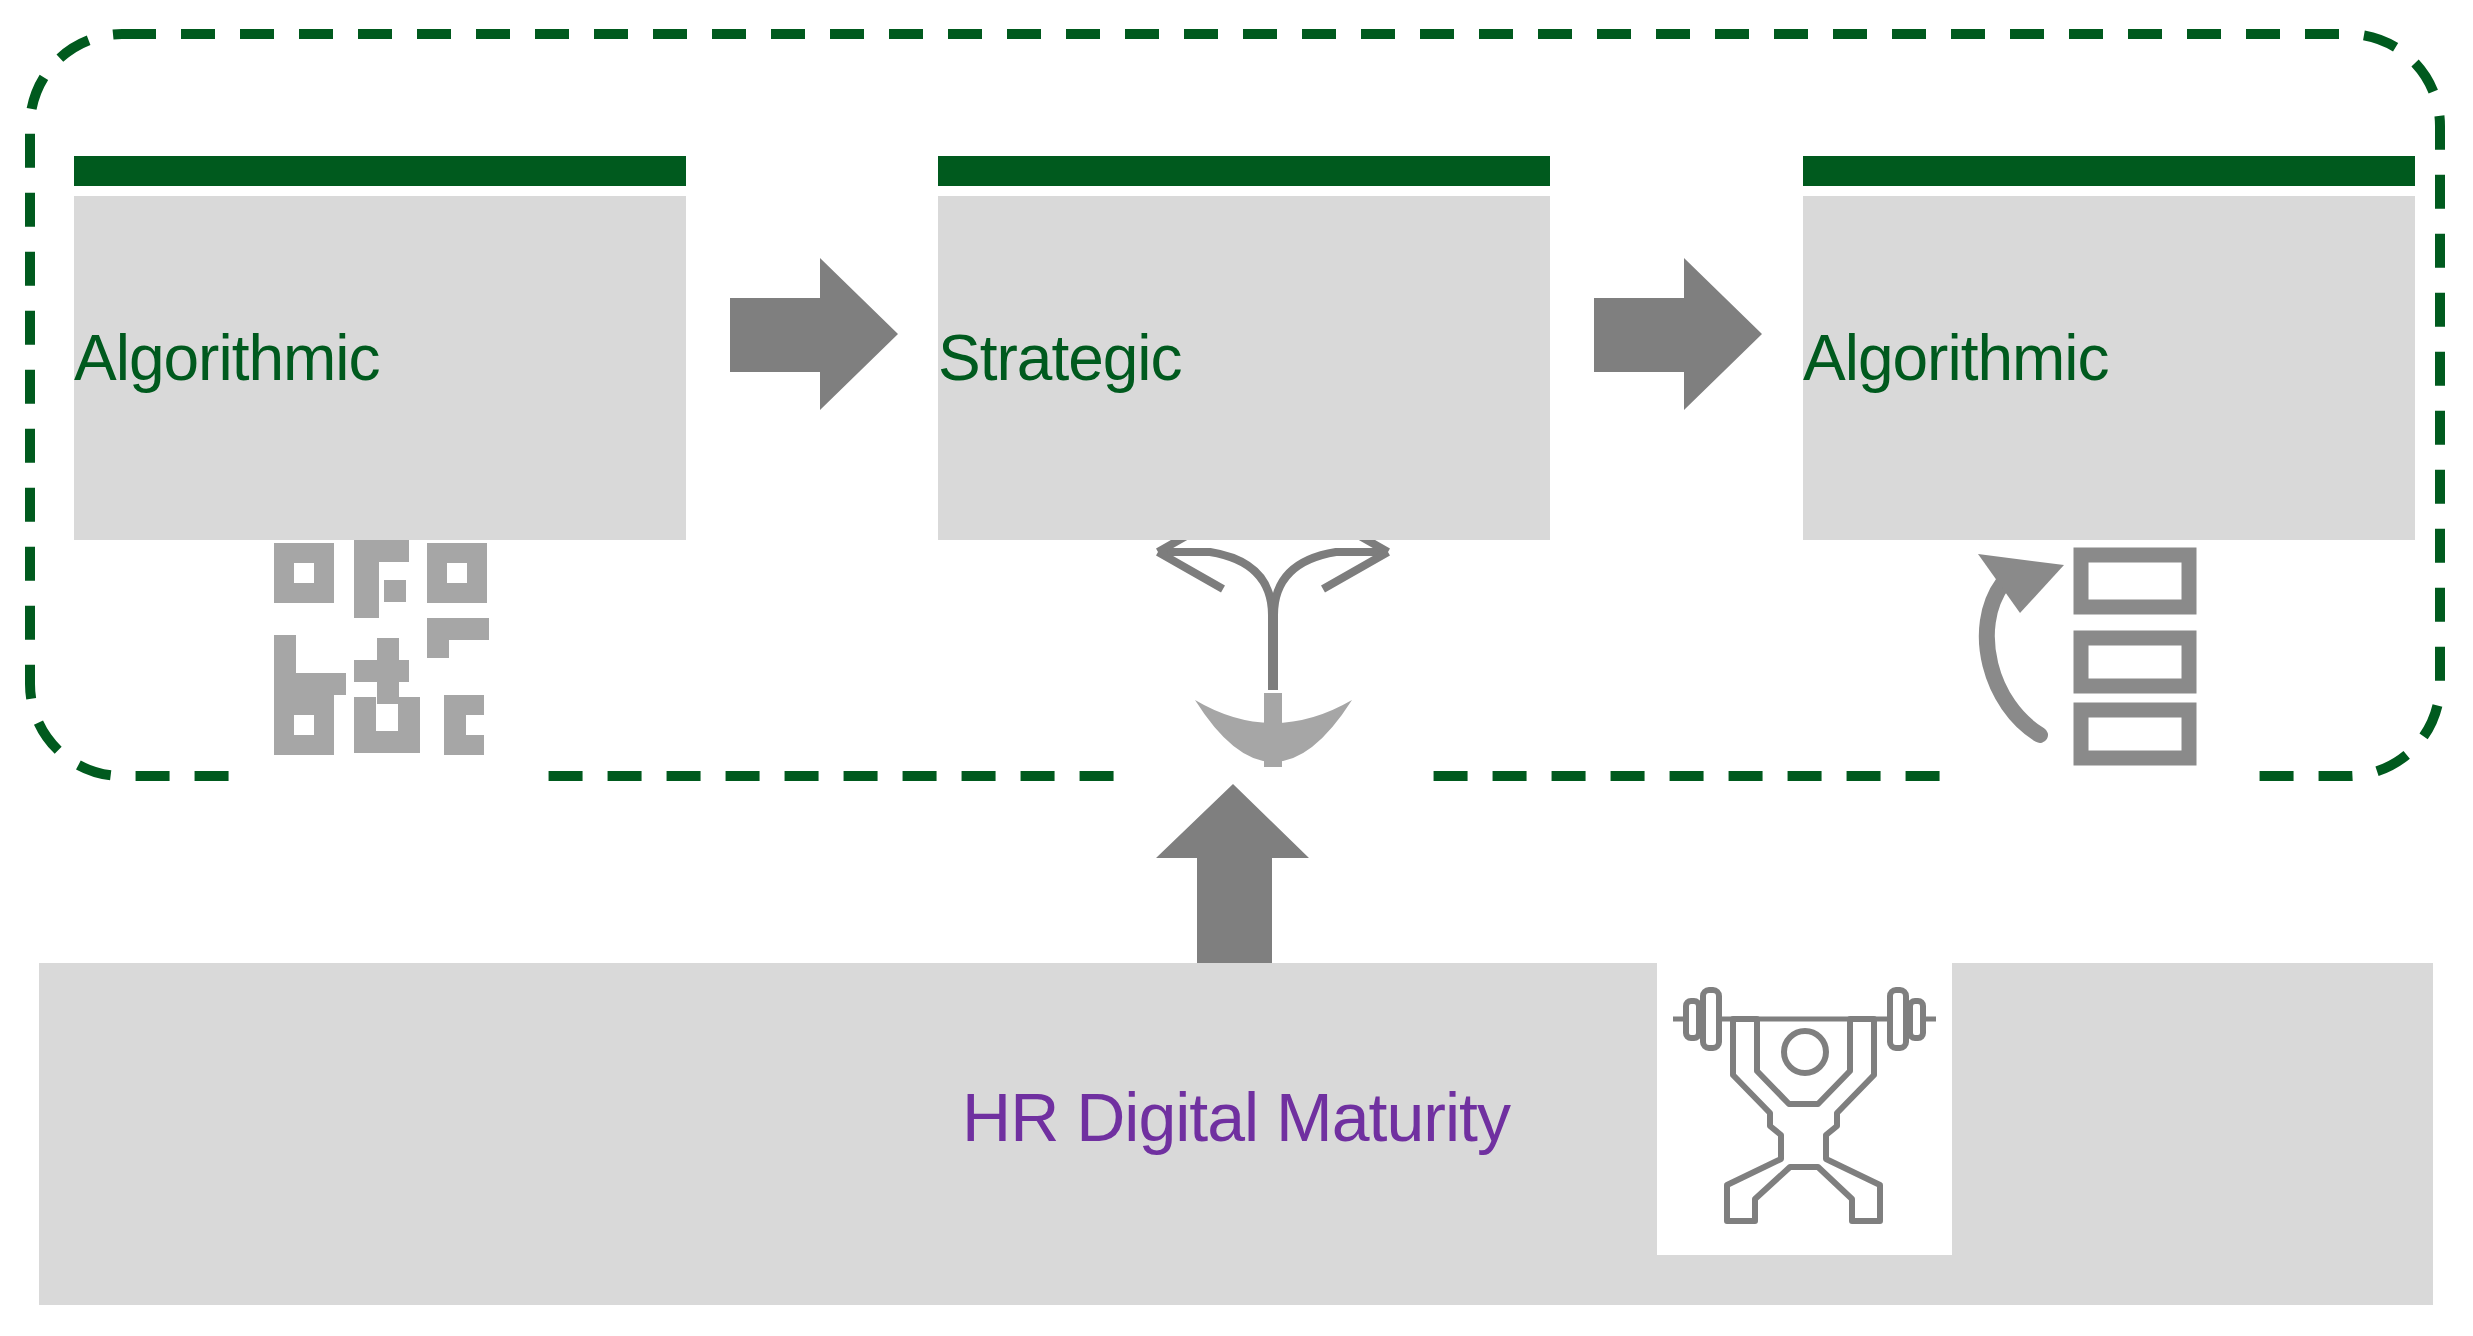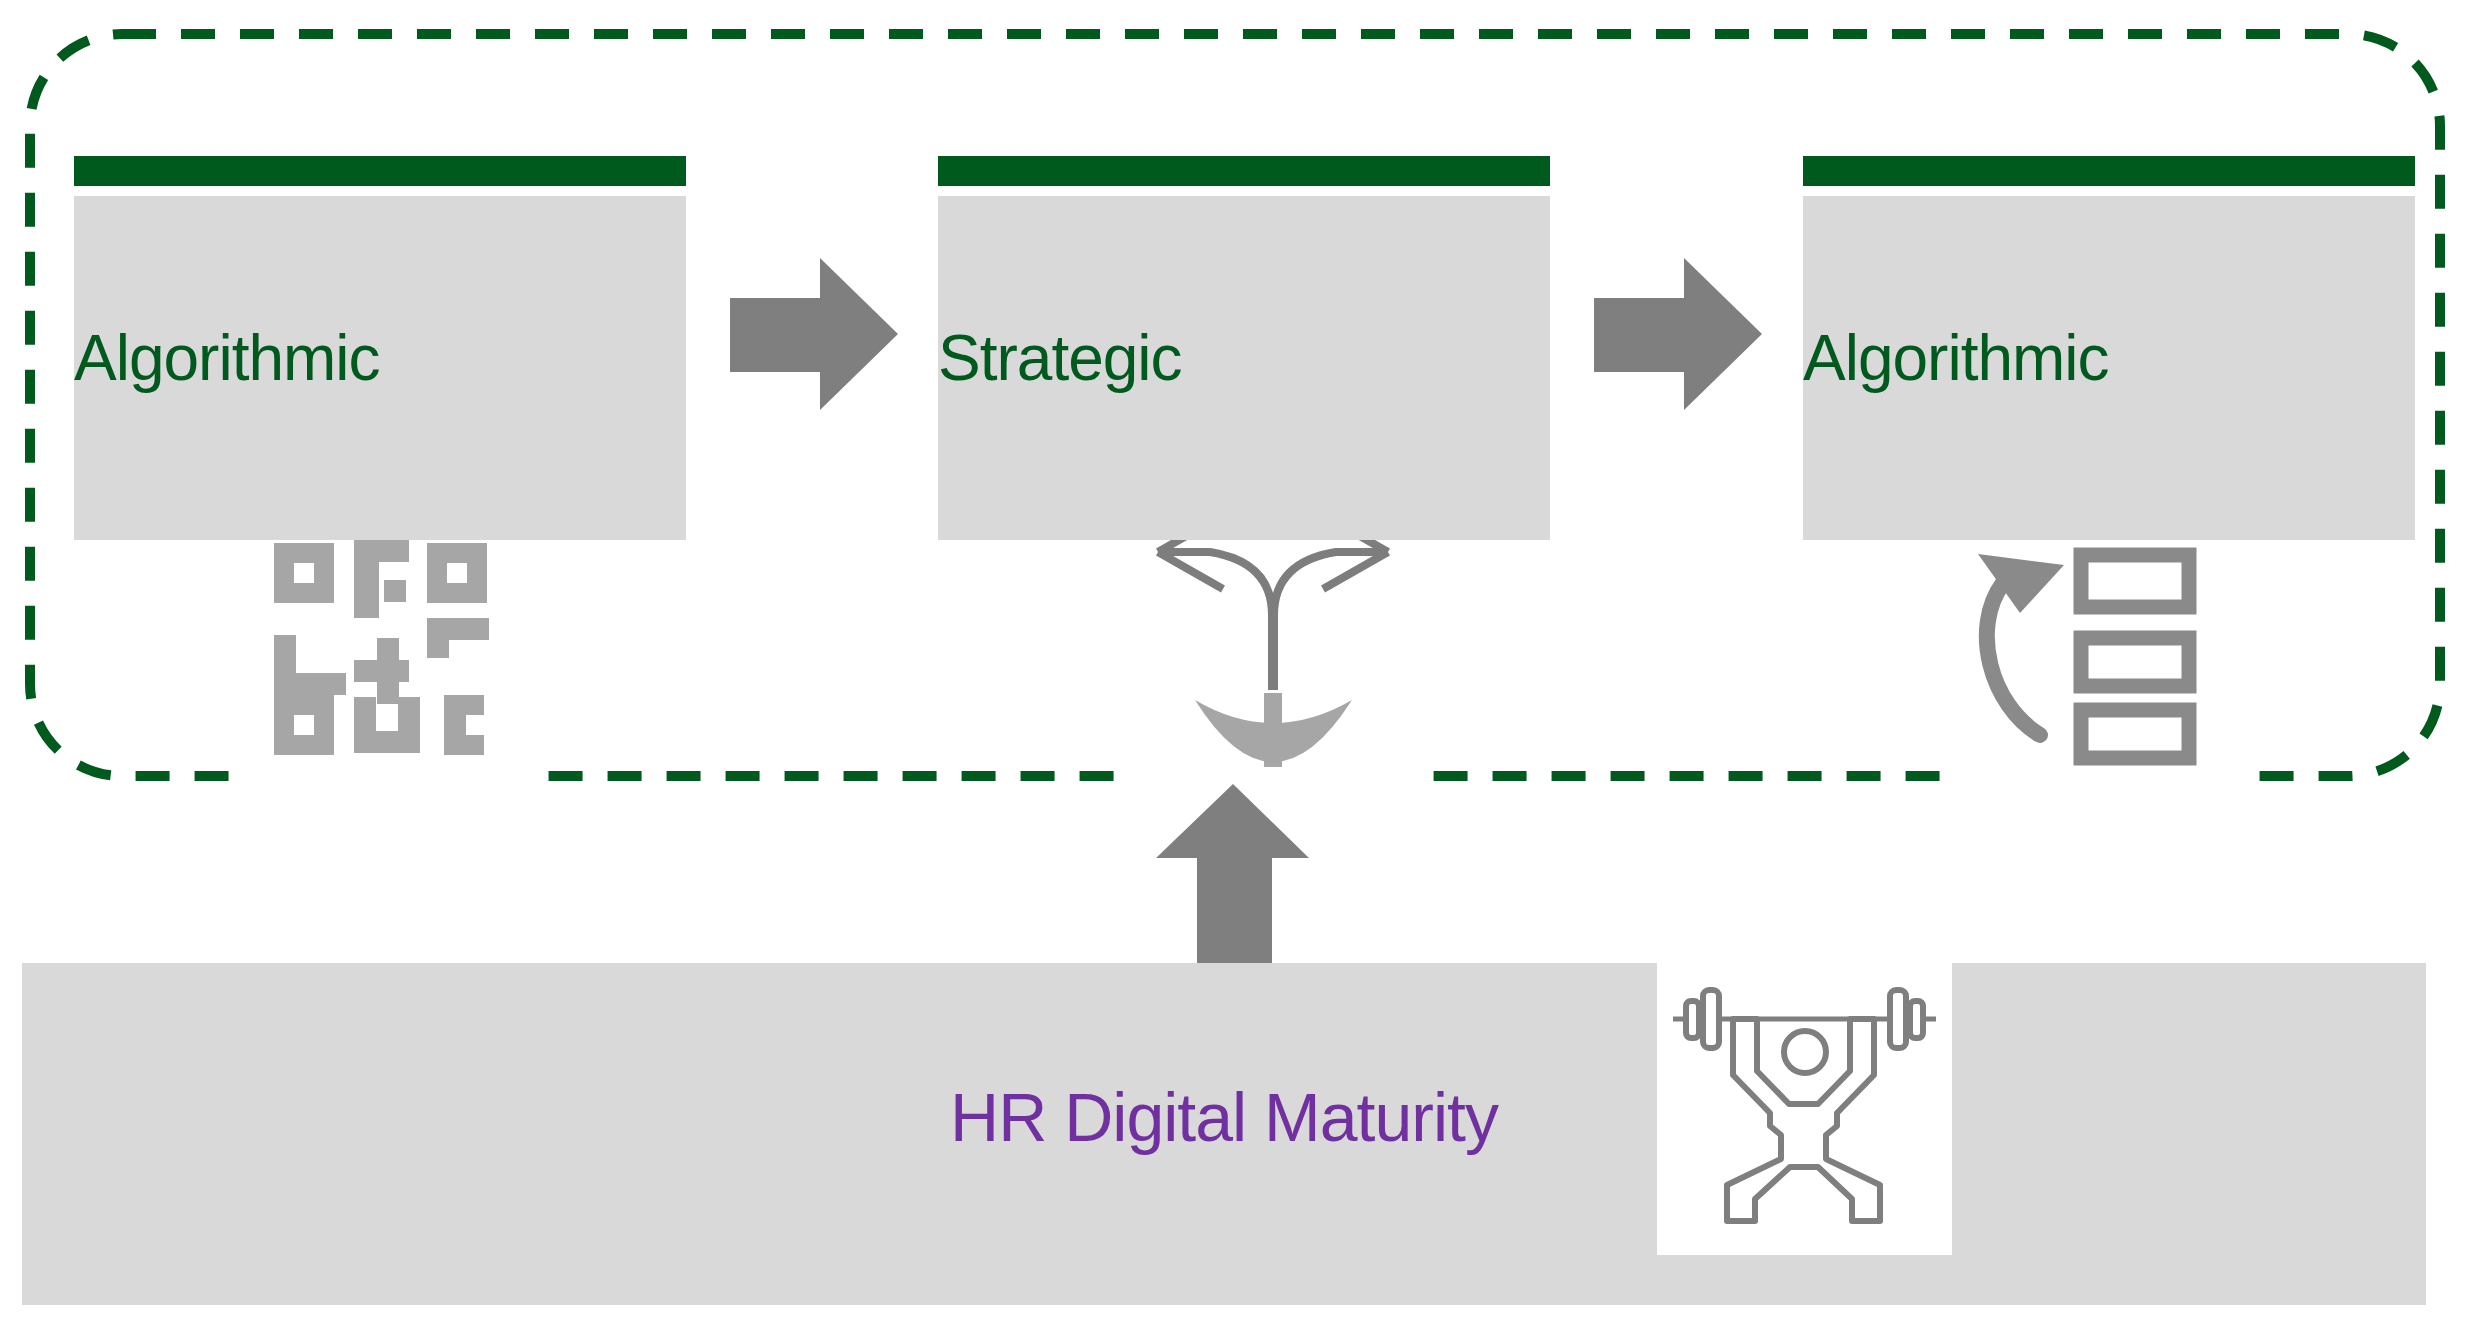--- a/index.html
+++ b/index.html
@@ -24,21 +24,21 @@
   }
   .boxtext{
     color:#005A1E;
     font-size:64px;line-height:1.48;letter-spacing:-1px;
     transform:translateY(-10px);
     white-space:nowrap;
   }
   
   .moderator-bar{
     background:#D9D9D9;
-    left:22px;top:963px;width:2394px;height:342px;padding-left:10px;
+    left:39px;top:963px;width:2394px;height:342px;
   }
   .moderator-label{
     position:absolute;left:0;right:0;top:115px;
     text-align:center;
     color:#7030A0;font-size:68px;letter-spacing:-1px;
     white-space:nowrap;
   }
   svg{display:block;}
 </style>
 </head>

